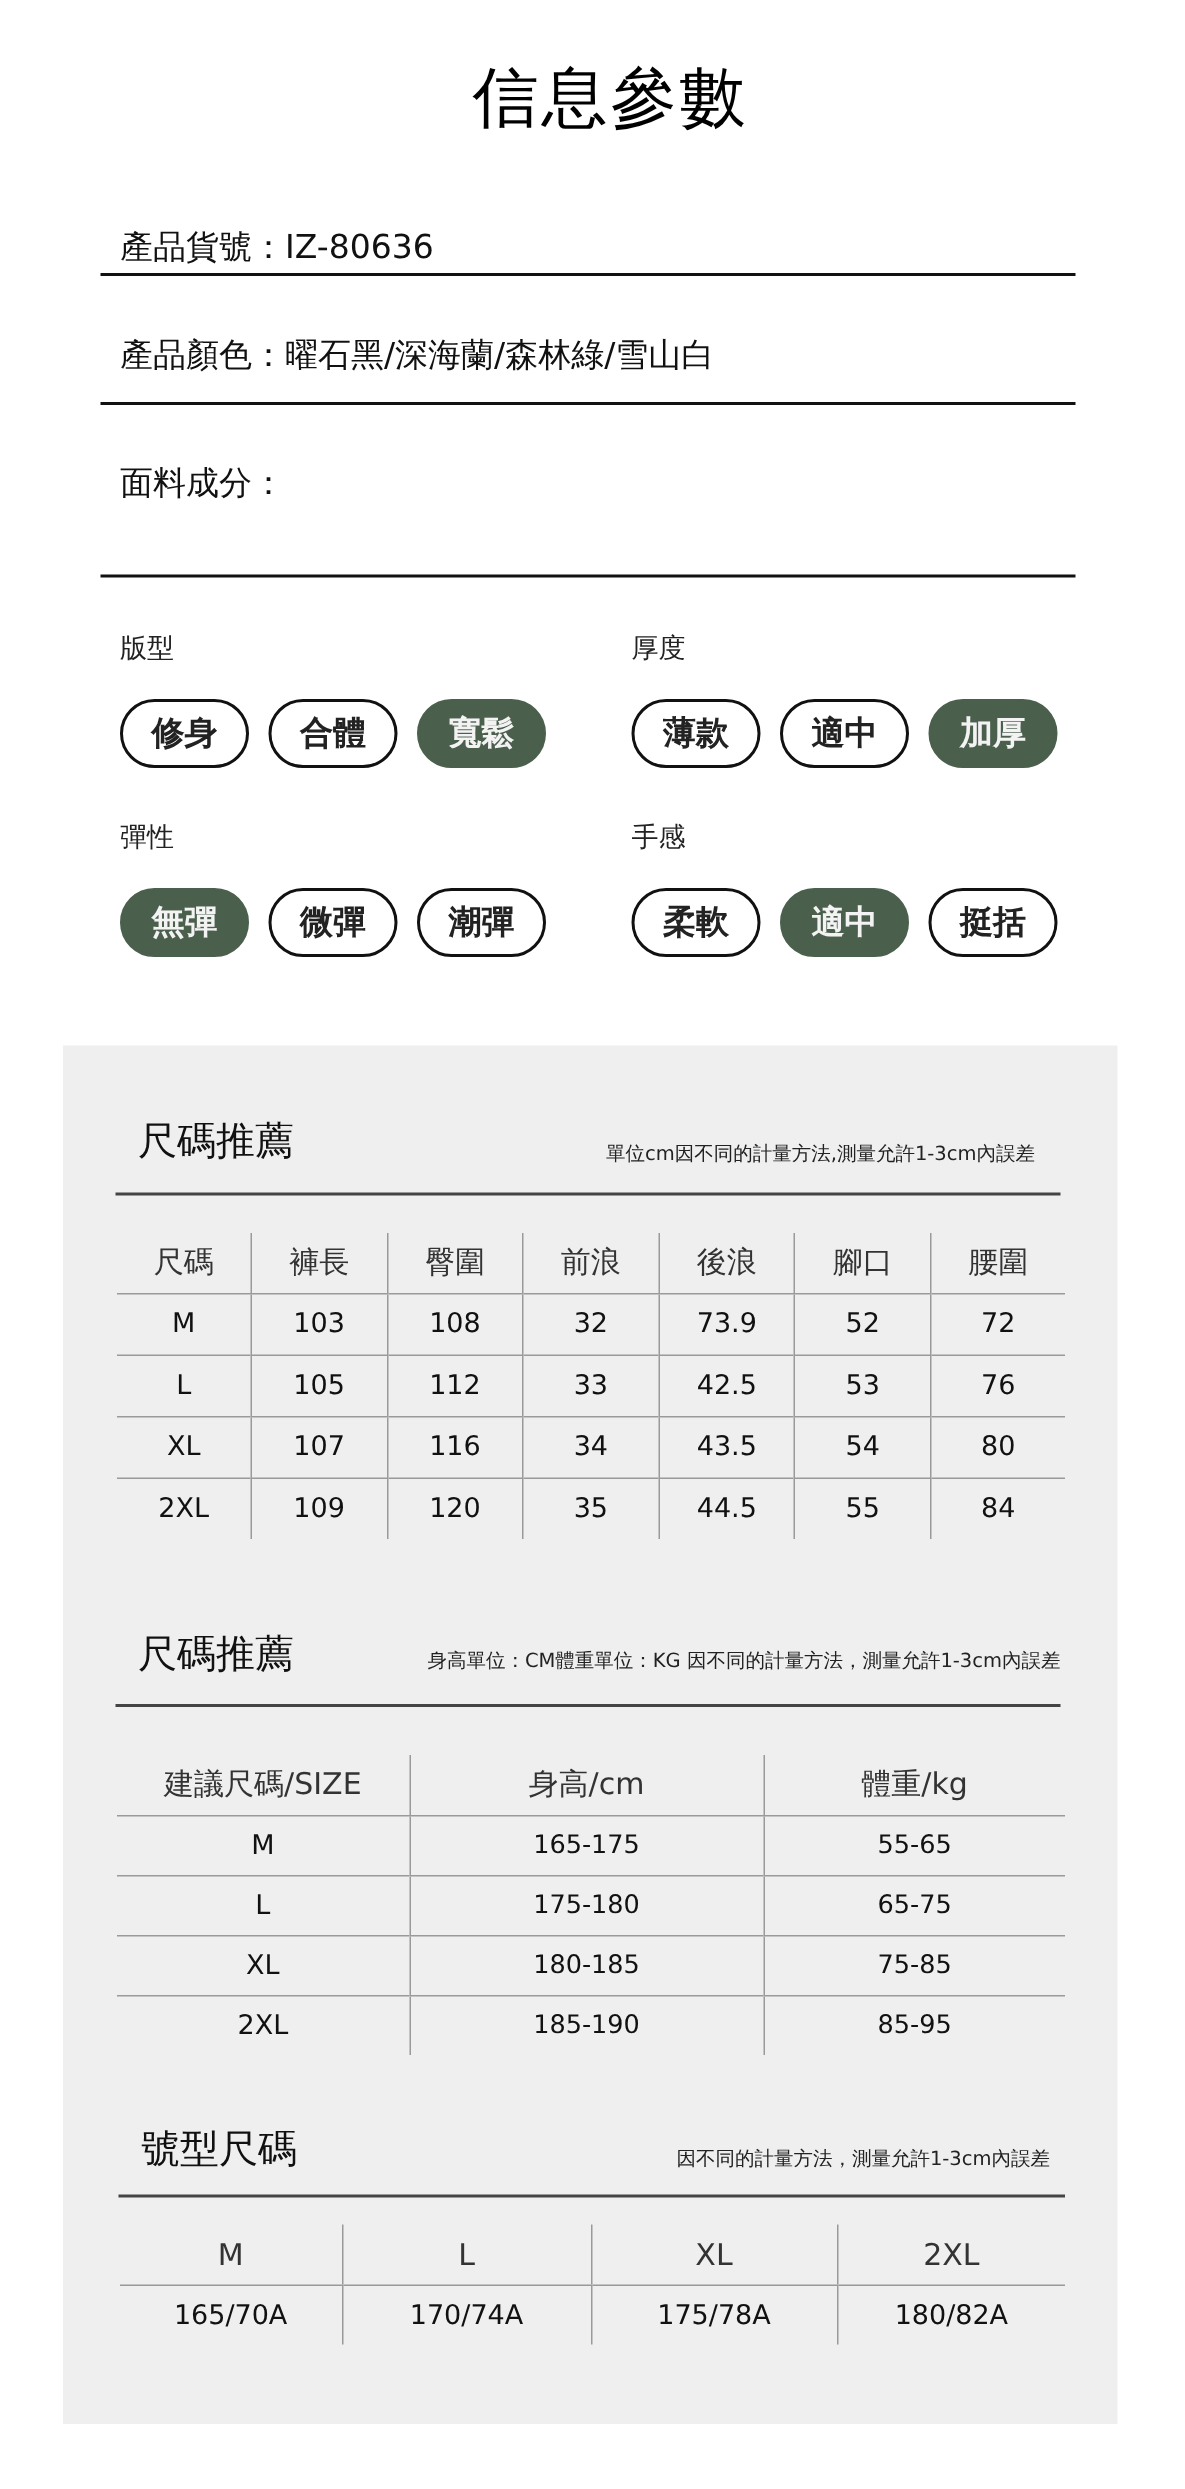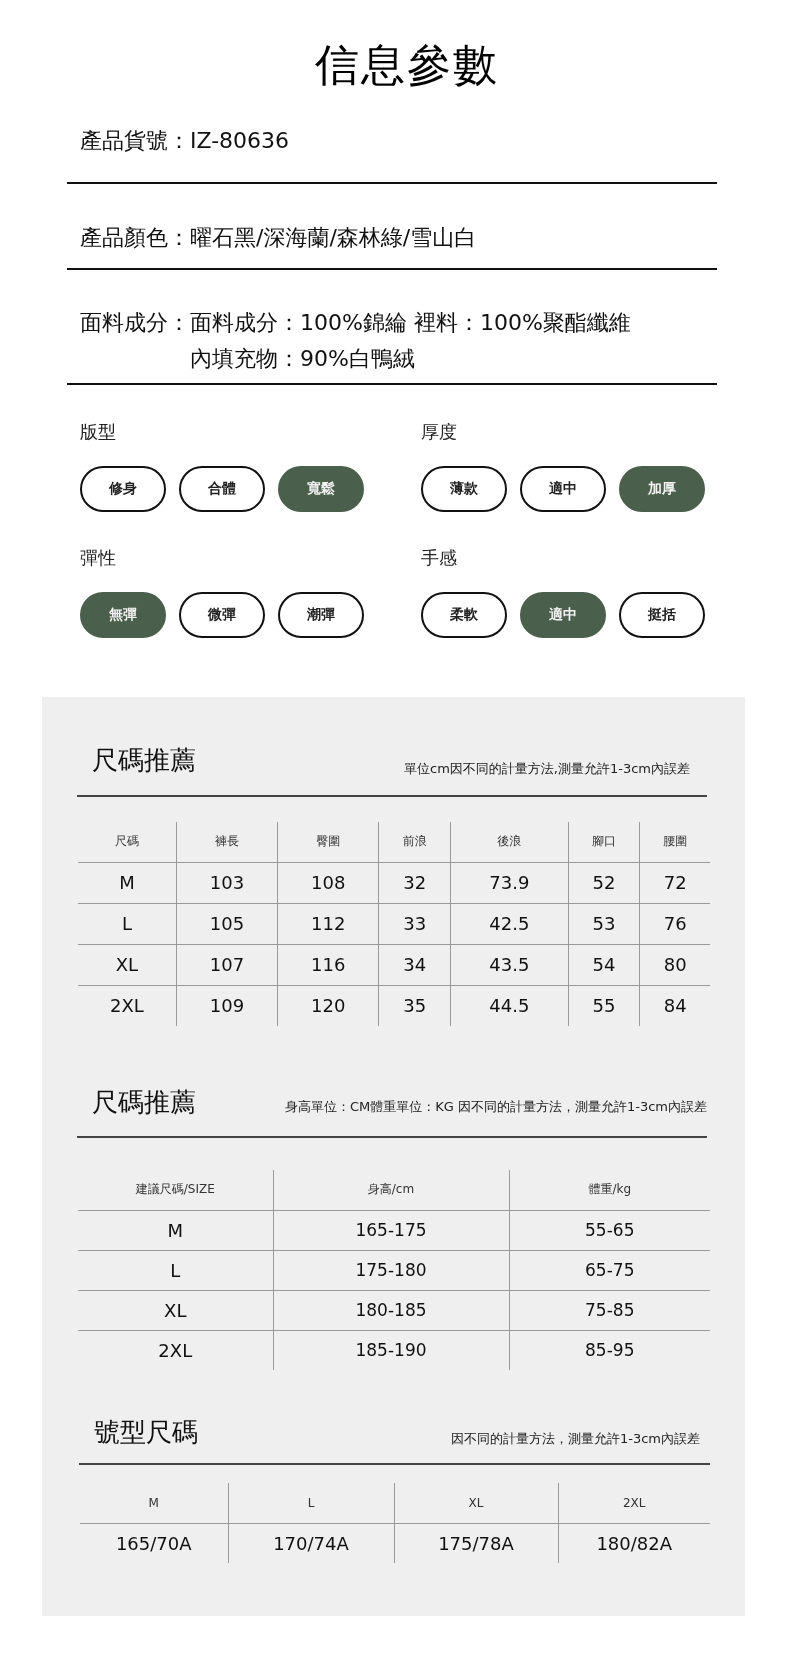--- a/index.html
+++ b/index.html
@@ -8,32 +8,32 @@
 
   .title { position: absolute; top: 36px; left: 0; width: 790px; text-align: center; font-size: 44px; font-weight: 500; letter-spacing: 2px; color: #000; padding-left: 24px; }
 
   .info-row { position: absolute; left: 80px; font-size: 22px; color: #111; line-height: 36px; }
   .info-row .lbl { display: inline-block; }
   .info-row .val-block { display: inline-block; vertical-align: top; }
   .rule { position: absolute; left: 67px; width: 650px; height: 2px; background: #111; }
 
   .attr-label { position: absolute; font-size: 18px; color: #222; }
   .pill-row { position: absolute; display: flex; gap: 13px; }
-  .pill { width: 86px; height: 46px; border-radius: 23px; border: 2px solid #111; background: #fff; display: flex; align-items: center; justify-content: center; font-size: 14px; color: #222; font-weight: 600; }
+  .pill { width: 86px; height: 46px; border-radius: 23px; border: 2px solid #111; background: #fff; display: flex; align-items: center; justify-content: center; font-size: 22px; color: #222; font-weight: 600; }
   .pill.active { background: #4a5f4c; border-color: #4a5f4c; color: #f3f3f3; }
 
   .panel { position: absolute; left: 42px; top: 697px; width: 703px; height: 919px; background: #efefef; }
 
   .sec-title { position: absolute; font-size: 26px; color: #111; font-weight: 500; }
   .sec-note { position: absolute; font-size: 13px; color: #222; text-align: right; white-space: nowrap; }
   .sec-rule { position: absolute; height: 2px; background: #444; }
 
   table.grid { position: absolute; border-collapse: collapse; font-size: 18px; color: #111; }
   table.grid td, table.grid th { text-align: center; font-weight: normal; }
-  table.grid th { font-size: 12px; color: #333; }
+  table.grid th { font-size: 20px; color: #333; }
   table.grid td + td, table.grid th + th { border-left: 1px solid #9a9a9a; }
   table.grid tr + tr td { border-top: 1px solid #9a9a9a; }
 
   .t1 { left: 78px; top: 822px; width: 632px; }
   .t1 th, .t1 td { height: 41px; }
   .t1 th { height: 40px; }
   .t1 tr:first-child th { border-bottom: 1px solid #9a9a9a; }
 
   .t2 { left: 78px; top: 1170px; width: 632px; }
   .t2 th, .t2 td { height: 40px; }
@@ -44,35 +44,32 @@
   .t3 { left: 80px; top: 1483px; width: 630px; font-size: 19px; }
   .t3 th, .t3 td { height: 40px; }
   .t3 th { font-size: 19px; color: #111; }
   .t3 tr:first-child th { border-bottom: 1px solid #9a9a9a; }
 </style>
 </head>
 <body>
 
 <div class="title">信息參數</div>
 
-<div class="info-row" style="top:123px;">
+<div class="info-row" style="top:148px;">
   <span class="lbl">產品貨號：</span><span>IZ-80636</span>
 </div>
 <div class="rule" style="top:182px;"></div>
 
 <div class="info-row" style="top:220px;">
   <span class="lbl">產品顏色：</span><span>曜石黑/深海蘭/森林綠/雪山白</span>
 </div>
 <div class="rule" style="top:268px;"></div>
 
 <div class="info-row" style="top:305px;">
-  <span class="lbl">面料成分：</span><span class="val-block">
-    <div>面料成分：100%錦綸  裡料：100%聚酯纖維</div>
-    <div>內填充物：90%白鴨絨</div>
-  </span>
+  <span class="lbl">面料成分：</span>
 </div>
 <div class="rule" style="top:383px;"></div>
 
 <div class="attr-label" style="left:80px; top:420px;">版型</div>
 <div class="pill-row" style="left:80px; top:466px;">
   <div class="pill">修身</div>
   <div class="pill">合體</div>
   <div class="pill active">寬鬆</div>
 </div>
 

